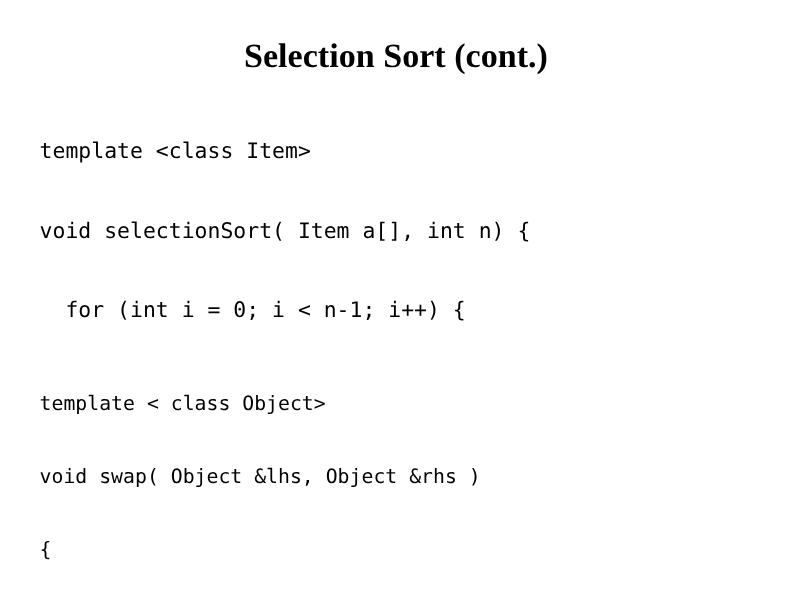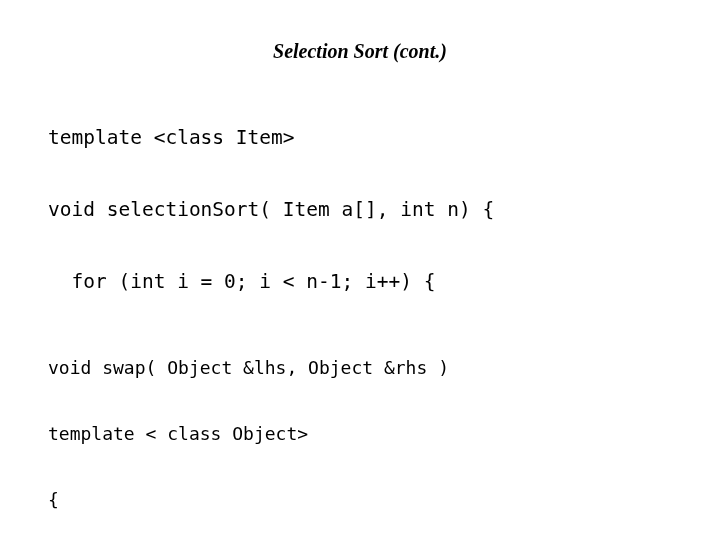--- a/index.html
+++ b/index.html
@@ -17,26 +17,25 @@
     font-family: "Liberation Sans", sans-serif;
   }
   #slide-title {
     position: absolute;
     left: 0;
     top: 36px;
     width: 720px;
     text-align: center;
     font-family: "Liberation Serif", "DejaVu Serif", serif;
     font-weight: bold;
-    font-size: 20px;
+    font-size: 31px;
     line-height: 30px;
     color: #000000;
     letter-spacing: 0px;
     white-space: pre;
-    font-style: italic;
   }
   .code-block {
     position: absolute;
     left: 36px;
     color: #000000;
     font-family: "DejaVu Sans Mono", "Liberation Mono", monospace;
     white-space: pre;
   }
   #code-block-1 {
     top: 78px;
@@ -44,42 +43,41 @@
     line-height: 24px;
   }
   #code-block-2 {
     top: 313px;
     font-size: 18px;
     line-height: 22px;
   }
   .code-line {
     white-space: pre;
     display: block;
-    margin-left: 12px;
   }
 </style>
 </head>
 <body>
 
 <div id="slide">
 
   <div id="slide-title">Selection Sort (cont.)</div>
 
   <div id="code-block-1" class="code-block">
     <span class="code-line">template &lt;class Item&gt;</span>
     <span class="code-line">void selectionSort( Item a[], int n) {</span>
     <span class="code-line">  for (int i = 0; i &lt; n-1; i++) {</span>
     
     
     
   </div>
 
   <div id="code-block-2" class="code-block">
+    <span class="code-line">template &lt; class Object&gt;</span>
     <span class="code-line">void swap( Object &amp;lhs, Object &amp;rhs )</span>
-    <span class="code-line">template &lt; class Object&gt;</span>
     <span class="code-line">{</span>
     
     
     
     
   </div>
 
 </div>
 
 </body></html>

